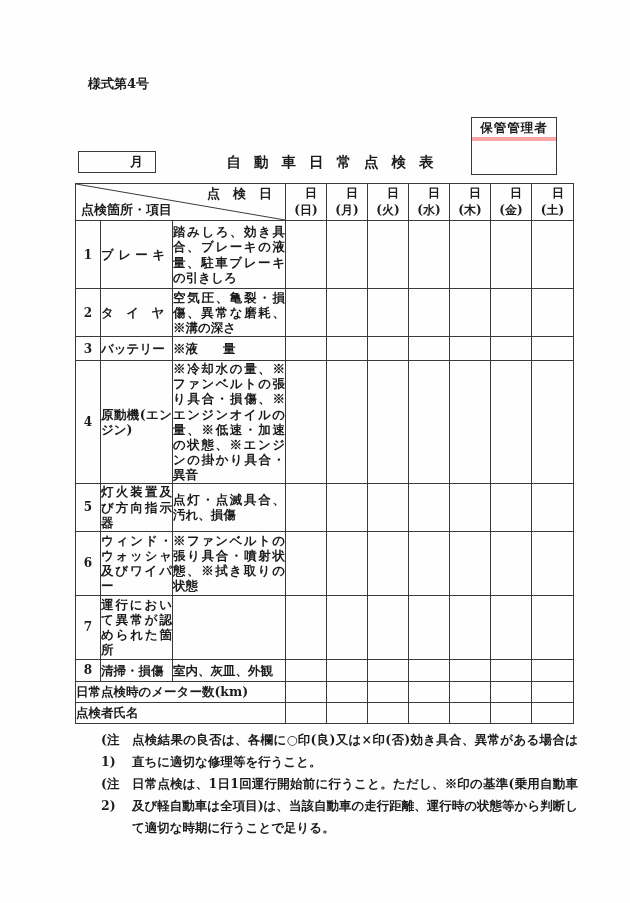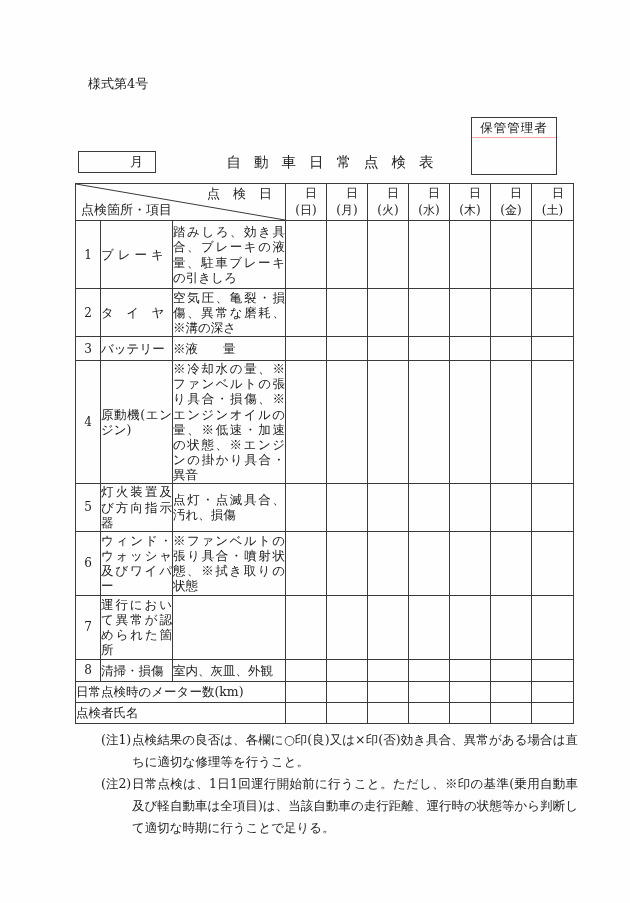--- a/index.html
+++ b/index.html
@@ -3,35 +3,36 @@
 <meta charset="utf-8">
 <style>
   html,body { margin:0; padding:0; background:#ffffff; }
   .page {
     position:relative;
     width:630px; height:903px;
     background:#fefefe;
     font-family:"DejaVu Serif","Liberation Serif",serif;
     color:#1c1c1c;
     overflow:hidden;
+    font-weight:bold;
   }
 
   .form-number {
     position:absolute; left:88px; top:76px;
     font-size:13px; line-height:16px;
   }
 
   .keeper-box {
     position:absolute; left:471px; top:117px;
     width:84px; height:56px;
     border:1px solid #3a3a3a;
   }
   .keeper-head {
     height:19px; line-height:19px;
-    border-bottom:1px solid #fca5a5;
+    border-bottom:4px solid #fca5a5;
     text-align:center; font-size:12.5px; letter-spacing:1px;
   }
   .keeper-blank { height:36px; }
 
   .month-box {
     position:absolute; left:78px; top:151px;
     width:64px; height:20px;
     border:1px solid #3a3a3a;
     line-height:20px; font-size:13px;
     text-align:right; padding-right:12px;

